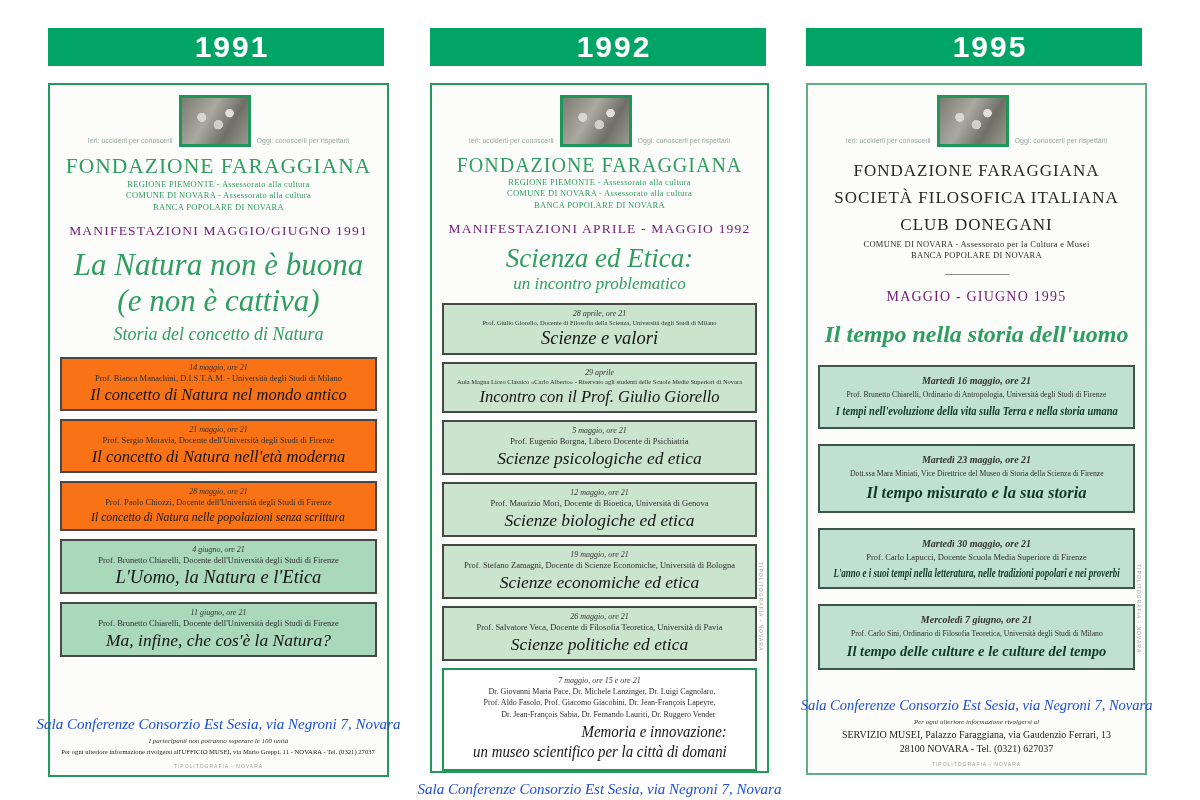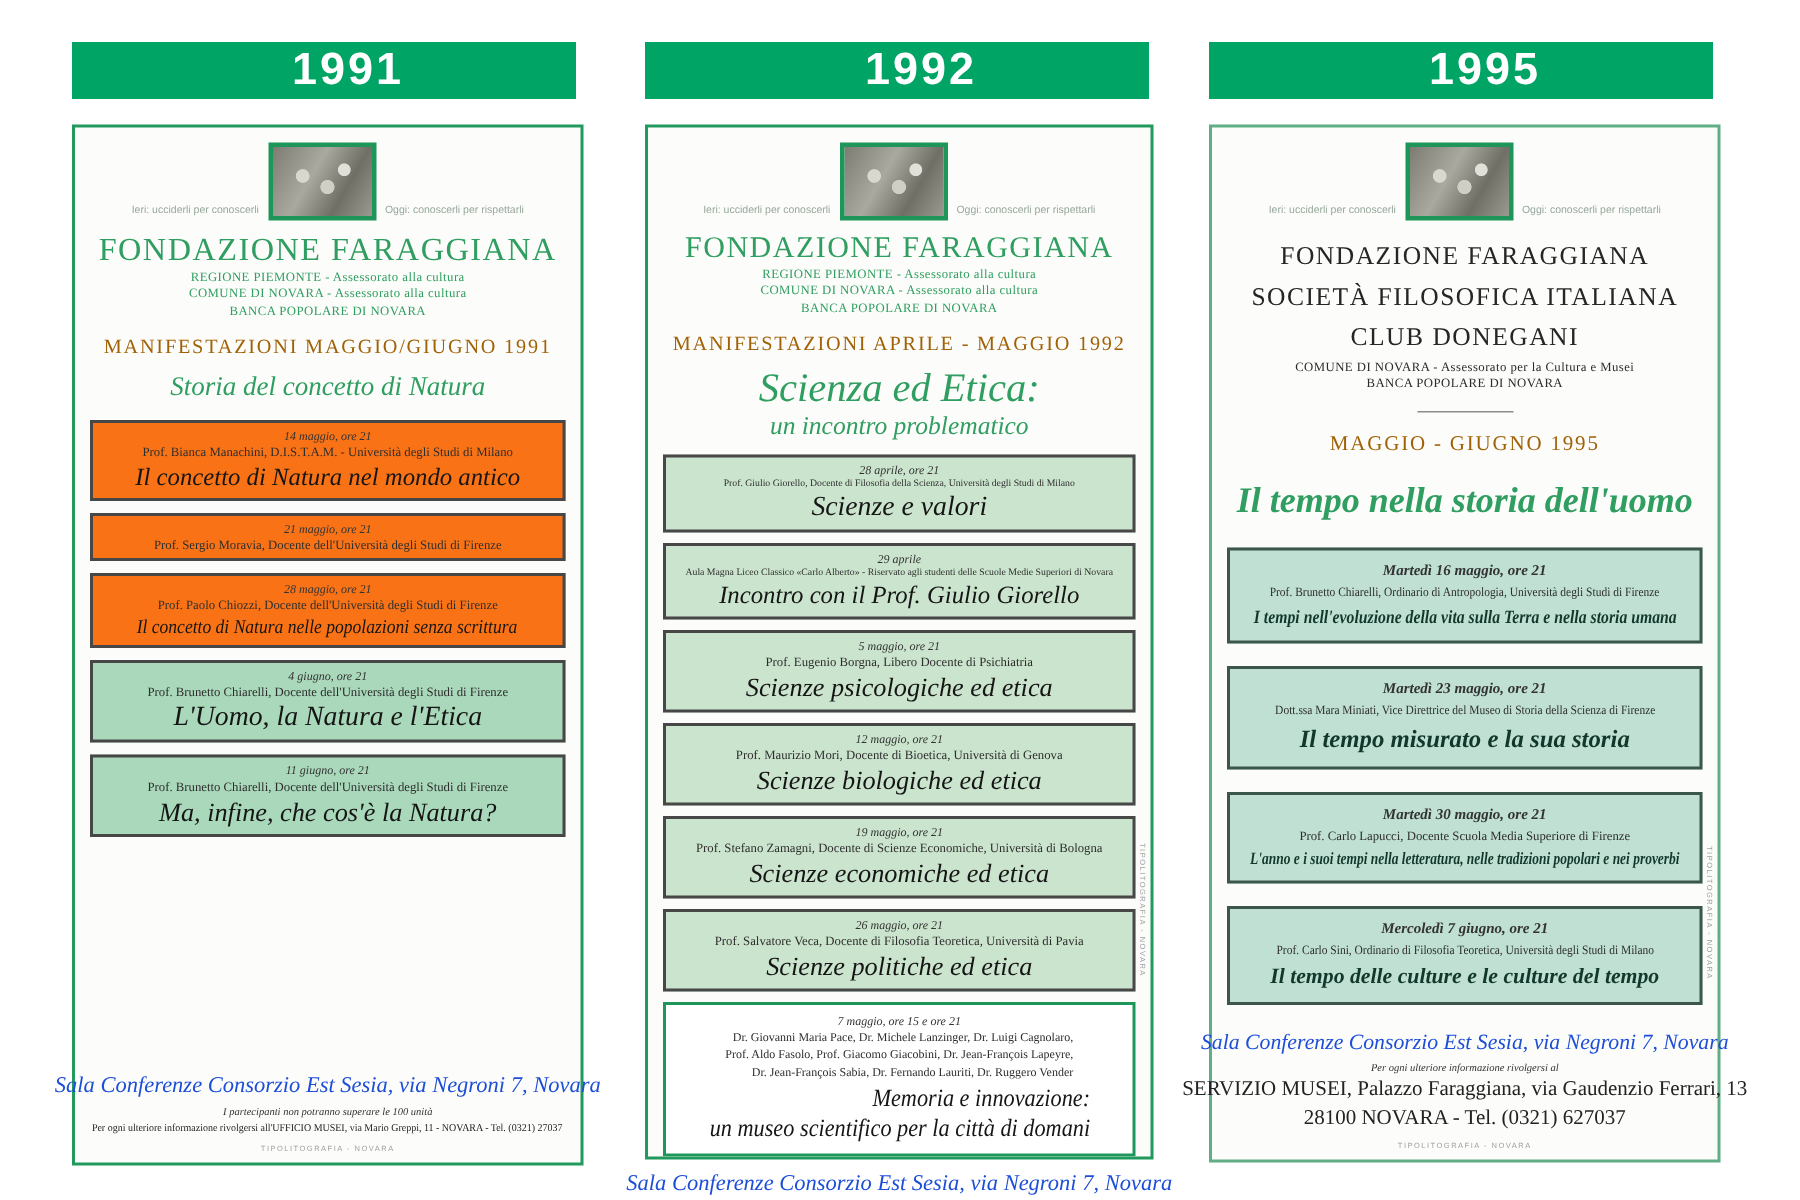--- a/index.html
+++ b/index.html
@@ -24,21 +24,21 @@
   .photo{width:66px;height:46px;border:3px solid #1f9659;display:inline-block;
     background:
       radial-gradient(circle at 30% 42%, #d8d8cf 0 8%, transparent 9%),
       radial-gradient(circle at 55% 58%, #cfcfc6 0 10%, transparent 11%),
       radial-gradient(circle at 72% 33%, #e0e0d8 0 7%, transparent 8%),
       linear-gradient(120deg,#7c7c73,#a9a9a0 40%,#6f6f66 70%,#9a9a91);}
 
   .org-title{color:#2f9e60;font-size:21.5px;letter-spacing:1px;white-space:nowrap;margin-top:7px;}
   .org-title.sm{font-size:20px;}
   .org-line{color:#2f9e60;font-size:8.5px;letter-spacing:.3px;line-height:1.35;white-space:nowrap;}
-  .season{color:#a16207;font-size:13.5px;letter-spacing:1.2px;margin:10px 0 2px;white-space:nowrap;}
+  .season{color:#701a75;font-size:13.5px;letter-spacing:1.2px;margin:10px 0 2px;white-space:nowrap;}
   .main-title{color:#2f9e60;font-style:italic;font-size:31px;line-height:1.14;text-align:center;white-space:pre-line;margin-top:6px;}
   .main-title.p2{font-size:27px;margin-top:4px;}
   .subtitle{color:#2f9e60;font-style:italic;font-size:18px;margin:6px 0 4px;white-space:nowrap;}
   .subtitle.p2{font-size:17px;font-weight:normal;margin:0 0 2px;}
 
   .event{box-sizing:border-box;width:100%;border:2px solid #474747;padding:4px 4px;text-align:right;
     margin-top:8px;display:flex;flex-direction:column;justify-content:center;align-items:center;}
   .fill-pale{background:#f97316}
   .fill-green{background:#a9d8ba}
   .fill-p2{background:#cbe4cd;margin-top:7px}
@@ -54,21 +54,21 @@
   .sp-xs{font-size:6.5px;}
   .sp-multi{font-size:8px;white-space:pre-line;line-height:1.4;}
   .wrap{white-space:pre-line;line-height:1.25;}.fs11{font-size:11.5px}.fs12{font-size:12.5px}.fs13{font-size:13px}
   .fs14{font-size:14.5px}.fs16{font-size:16.5px}.fs17{font-size:17.5px}.fs18{font-size:18.5px}
   .cx78{transform:scaleX(.78)}.cx84{transform:scaleX(.84)}.cx90{transform:scaleX(.9)}
 
   .venue{font-style:italic;font-size:15px;color:#1d4ed8;margin-top:auto;padding-top:10px;white-space:nowrap;}
   .venue.p3{font-size:14.5px;}
   .foot-note{font-size:7px;font-style:italic;color:#333;margin-top:4px;white-space:nowrap;}
   .foot-info{font-size:7px;color:#222;margin-top:3px;white-space:nowrap;transform:scaleX(.95);}
-  .foot-line-b{font-size:14px;color:#222;margin-top:3px;white-space:nowrap;}
+  .foot-line-b{font-size:10px;color:#222;margin-top:3px;white-space:nowrap;}
   .printer{font-size:5px;color:#a0a0a0;margin-top:7px;letter-spacing:1px;font-family:"Liberation Sans",sans-serif;}
   .vprinter{position:absolute;right:3px;bottom:120px;writing-mode:vertical-rl;font-size:5px;color:#a0a0a0;
     letter-spacing:1px;font-family:"Liberation Sans",sans-serif;}
 
   .p3-head{color:#262626;font-size:17px;letter-spacing:1px;line-height:1.6;text-align:center;white-space:pre-line;margin-top:10px;}
   .divider{width:64px;border-top:1.5px solid #8b8b8b;margin:12px 0 2px;}
   .season.p3{font-size:14px;margin-top:12px;}
   .p3-title{color:#2f9e60;font-style:italic;font-weight:bold;font-size:24px;margin:14px 0 2px;white-space:nowrap;}
 </style>
 </head>
@@ -84,30 +84,33 @@
     <div class="photo-row">
       <span class="caption">Ieri: ucciderli per conoscerli</span>
       <span class="photo"></span>
       <span class="caption">Oggi: conoscerli per rispettarli</span>
     </div>
     <div class="org-title">FONDAZIONE FARAGGIANA</div>
     <div class="org-line">REGIONE PIEMONTE - Assessorato alla cultura</div>
     <div class="org-line">COMUNE DI NOVARA - Assessorato alla cultura</div>
     <div class="org-line">BANCA POPOLARE DI NOVARA</div>
     <div class="season">MANIFESTAZIONI MAGGIO/GIUGNO 1991</div>
+    <div class="main-title">La Natura non è buona
+(e non è cattiva)</div>
     <div class="subtitle">Storia del concetto di Natura</div>
 
     <div class="event fill-pale">
       <div class="ev-date">14 maggio, ore 21</div>
       <div class="ev-speaker">Prof. Bianca Manachini, D.I.S.T.A.M. - Università degli Studi di Milano</div>
       <div class="ev-title fs16">Il concetto di Natura nel mondo antico</div>
     </div>
     <div class="event fill-pale">
       <div class="ev-date">21 maggio, ore 21</div>
       <div class="ev-speaker">Prof. Sergio Moravia, Docente dell'Università degli Studi di Firenze</div>
+      <div class="ev-title fs16">Il concetto di Natura nell'età moderna</div>
     </div>
     <div class="event fill-pale">
       <div class="ev-date">28 maggio, ore 21</div>
       <div class="ev-speaker">Prof. Paolo Chiozzi, Docente dell'Università degli Studi di Firenze</div>
       <div class="ev-title fs13 cx90">Il concetto di Natura nelle popolazioni senza scrittura</div>
     </div>
     <div class="event fill-green">
       <div class="ev-date">4 giugno, ore 21</div>
       <div class="ev-speaker">Prof. Brunetto Chiarelli, Docente dell'Università degli Studi di Firenze</div>
       <div class="ev-title fs18">L'Uomo, la Natura e l'Etica</div>

